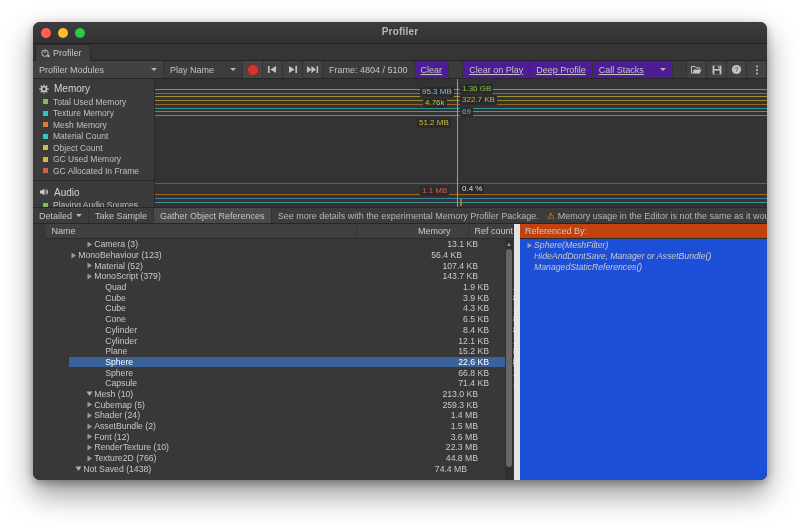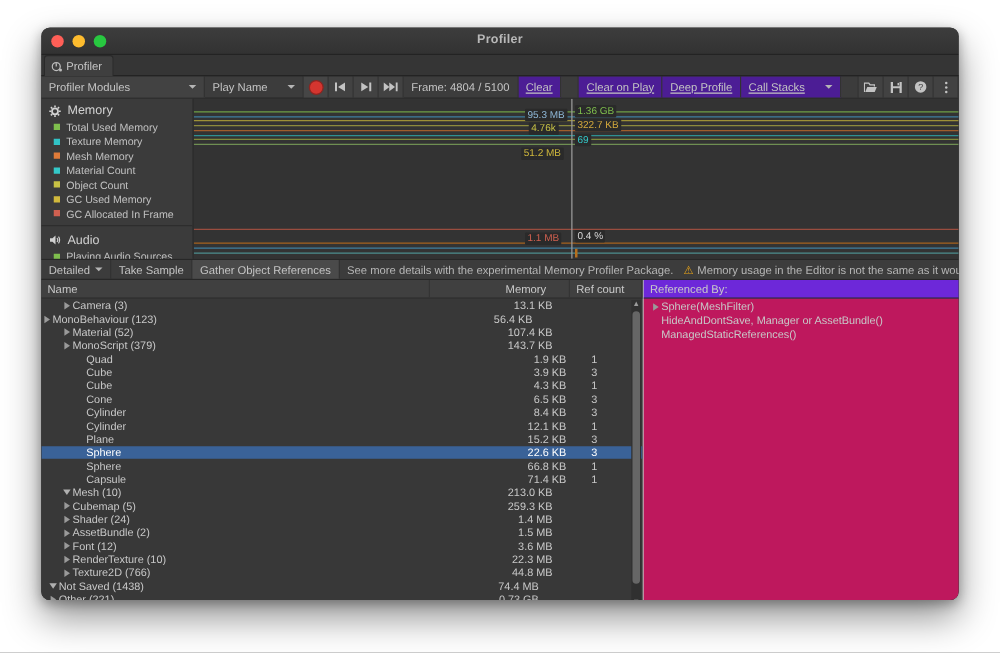--- a/index.html
+++ b/index.html
@@ -69,42 +69,42 @@
             border-bottom:1px solid #272727;display:flex;align-items:stretch;
             font-size:9px;color:#c4c4c4;}
   .dtb{display:flex;align-items:center;padding:0 6px;border-right:1px solid #323232;
        white-space:nowrap;}
   .dtb.sel{background:#4a4a4a;}
   .dtb.plain{border-right:none;background:#3c3c3c;color:#b6b6b6;}
   .warn{color:#e8a317;margin:0 3px 0 8px;font-size:9px;}
 
   
   .tables{display:flex;height:262px;background:#383838;}
-  .leftpane{width:481px;border-right:1px solid #e5e5e5;display:flex;flex-direction:column;}
+  .leftpane{width:481px;border-right:6px solid #e5e5e5;display:flex;flex-direction:column;align-items:flex-end;}
   .rightpane{flex:1;display:flex;flex-direction:column;}
   .colhdr{height:14px;background:#404040;border-bottom:1px solid #2b2b2b;
           display:flex;font-size:9px;color:#c9c9c9;align-items:center;}
   .ch{padding-left:5px;border-right:1px solid #343434;height:14px;
       display:flex;align-items:center;}
   .ch.name{width:305px;}
   .ch.mem{width:88px;justify-content:flex-end;padding-right:18px;}
   .ch.ref{flex:1;}
   .tbody{flex:1;position:relative;overflow:hidden;background:#383838;}
   .row{height:10.7px;display:flex;align-items:center;font-size:8.7px;
        color:#c8c8c8;}
   .row.sel{background:#3a6298;color:#fff;}
   .cname{width:305px;display:flex;align-items:center;overflow:hidden;white-space:nowrap;}
   .cmem{width:88px;text-align:right;padding-right:18px;}
   .cref{flex:1;padding-left:2px;}
   .tri{width:9px;flex:none;display:flex;align-items:center;justify-content:center;}
   .tri svg{display:block;}
 
-  .rhdr{height:14px;background:#6d28d9;border-bottom:1px solid #2b2b2b;
+  .rhdr{height:14px;background:#c2410c;border-bottom:1px solid #2b2b2b;
         display:flex;align-items:center;padding-left:5px;font-size:9px;color:#c9c9c9;}
-  .rbody{flex:1;background:#be185d;padding-top:1px;}
+  .rbody{flex:1;background:#1d4ed8;padding-top:1px;font-style:italic;}
   .rrow{height:10.7px;display:flex;align-items:center;font-size:8.7px;
         color:#c8c8c8;padding-left:5px;}
 
   
   .vsb{position:absolute;right:1px;top:1px;bottom:1px;width:8px;background:#303030;}
   .vsb .thumb{position:absolute;left:1px;width:6px;background:#666;border-radius:3px;}
   .sbar{position:absolute;left:0;right:0;height:7px;display:flex;
         align-items:center;justify-content:center;color:#9b9b9b;font-size:6px;}
 </style>
 </head>
@@ -552,32 +552,20 @@
               <span class="tri">
                 <svg width="7" height="7" viewBox="0 0 7 7">
                   <path d="M0.5 1.5 L6.5 1.5 L3.5 6 Z" fill="#b0b0b0"></path>
                 </svg>
               </span>
               <span>Not Saved (1438)</span>
             </div>
             <div class="cmem">74.4 MB</div>
             <div class="cref"></div>
           </div>
-          <div class="row">
-            <div class="cname" style="padding-left:5px">
-              <span class="tri">
-                <svg width="7" height="7" viewBox="0 0 7 7">
-                  <path d="M1.5 0.5 L6 3.5 L1.5 6.5 Z" fill="#9a9a9a"></path>
-                </svg>
-              </span>
-              <span>Other (221)</span>
-            </div>
-            <div class="cmem">0.73 GB</div>
-            <div class="cref"></div>
-          </div>
 
       <div class="vsb">
           <div class="sbar" style="top:0">▲</div>
           <div class="thumb" style="top:9px;height:218px;"></div>
           <div class="sbar" style="bottom:0">▼</div>
         </div>
         </div>
     </div>
 
     <div class="rightpane">

